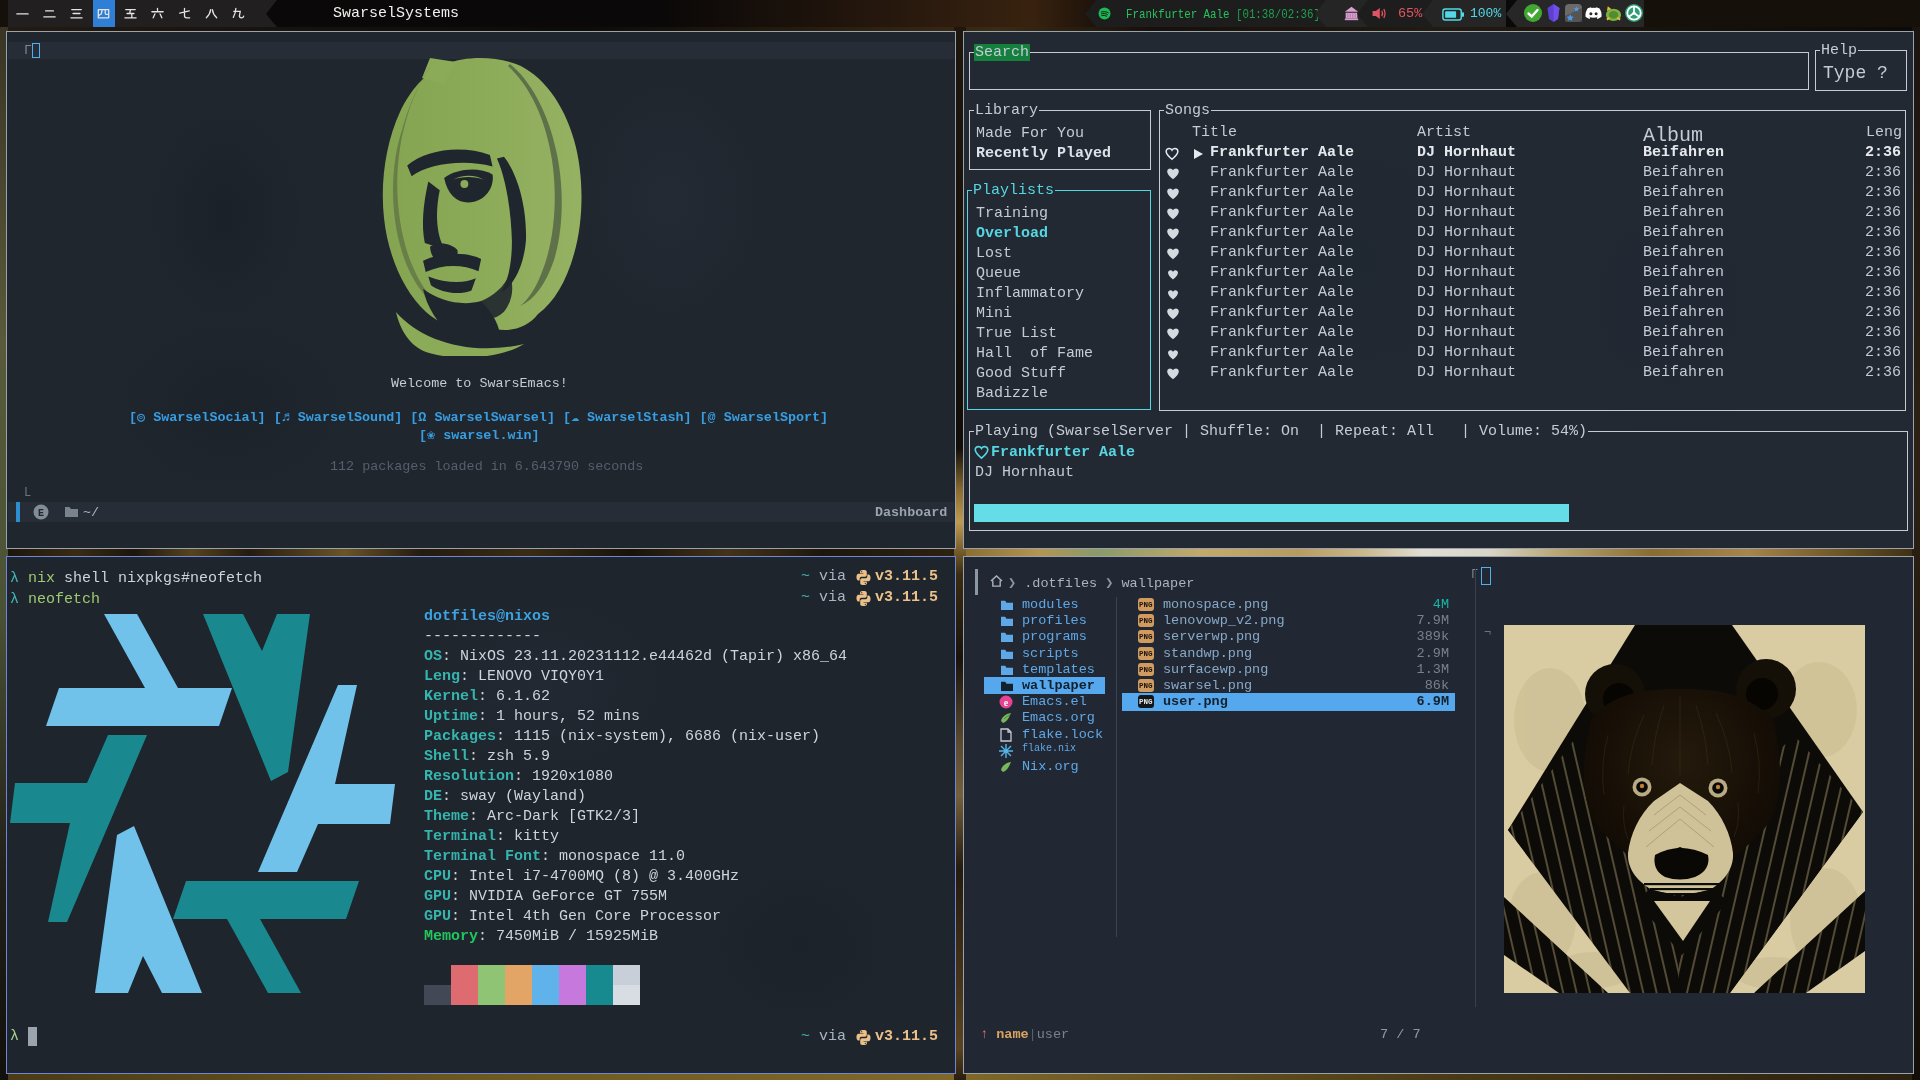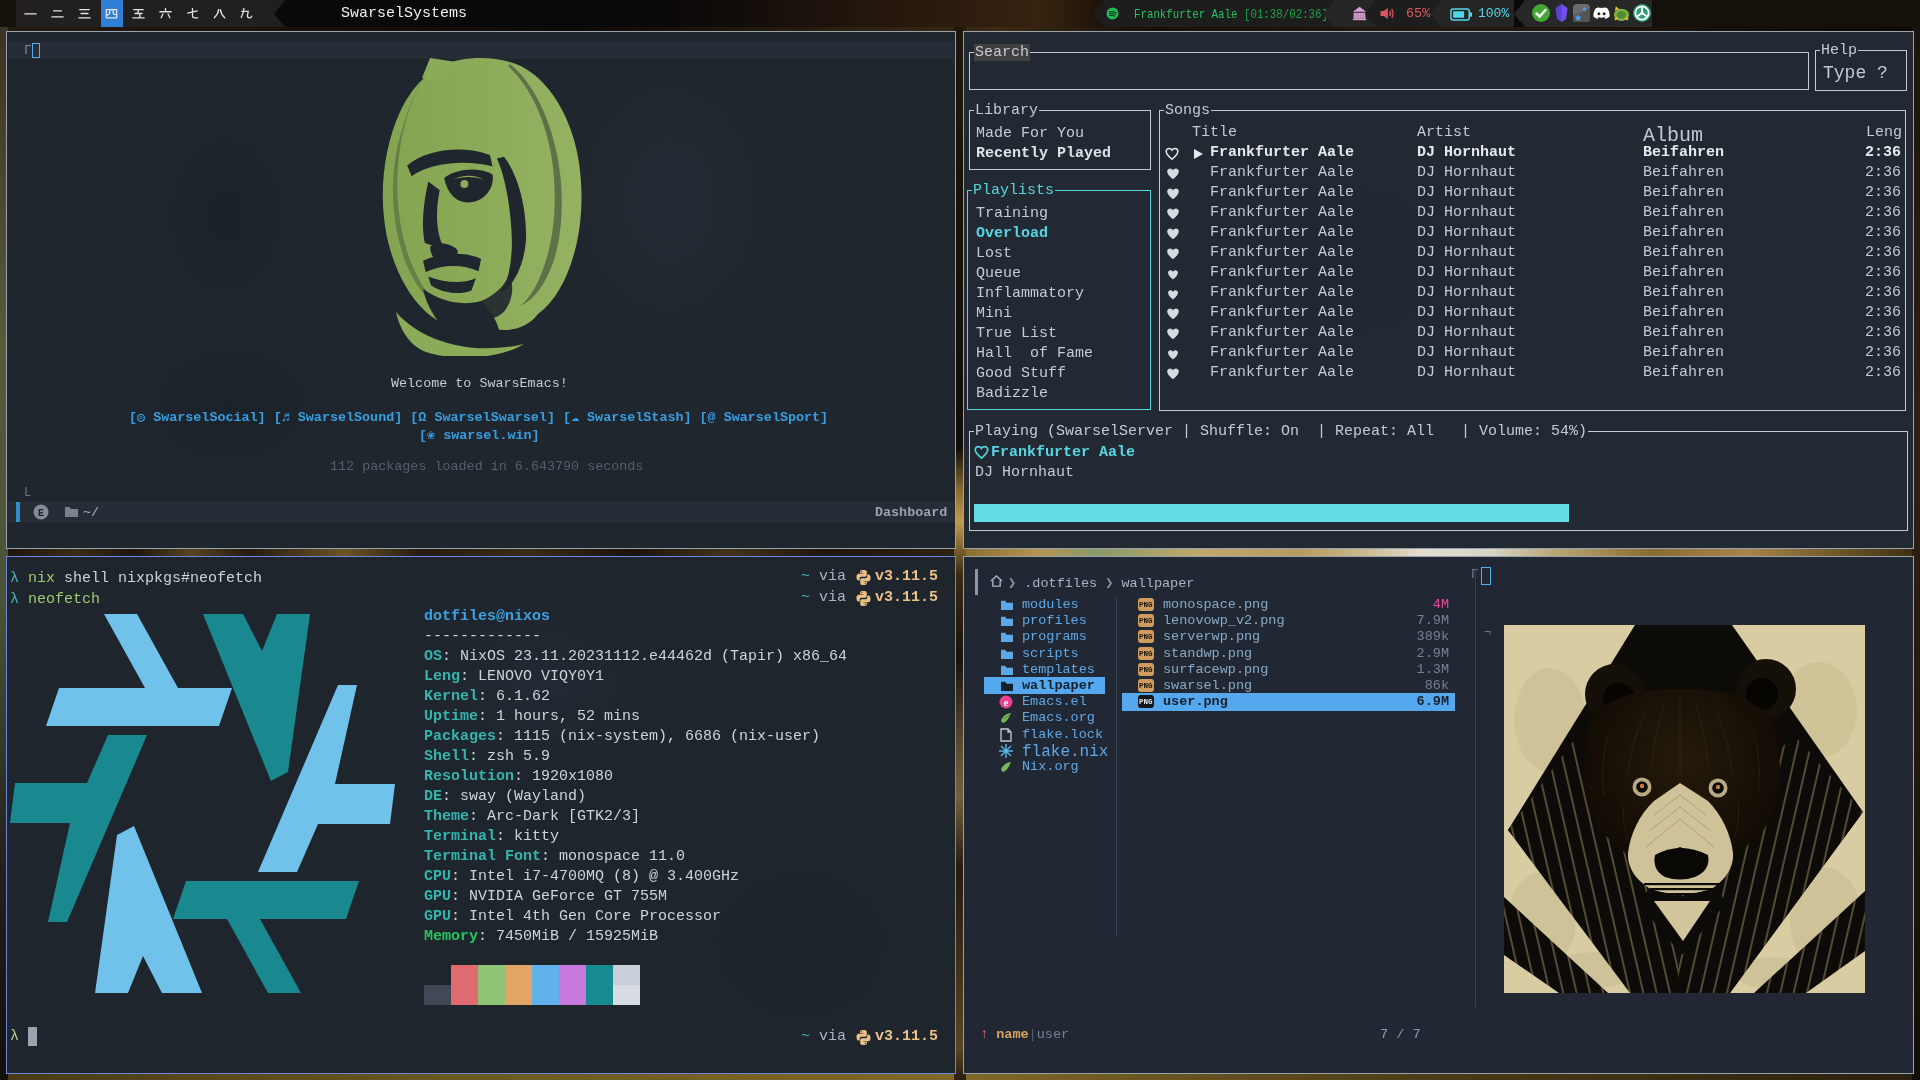--- a/index.html
+++ b/index.html
@@ -9,21 +9,21 @@
 <div style="position:absolute;left:0;top:0;width:1920px;height:1080px;background:#15100a"></div>
 <div style="position:absolute;left:0;top:27px;width:1920px;height:8px;background:linear-gradient(90deg,#241a10,#0e0a06 30%,#3a2a14 52%,#17100a 60%,#231a10 75%,#0d0906)"></div>
 <div style="position:absolute;left:0;top:540px;width:1920px;height:20px;background:#191209"></div>
 <div style="position:absolute;left:0;top:549px;width:957px;height:8px;background:linear-gradient(90deg,#1a130a,#3a2c14 8%,#1c150c 14%,#57441f 20%,#241a0e 26%,#6b5426 36%,#241a0e 44%,#3a2c14 55%,#191209 66%,#44331a 76%,#1e160c 86%,#2e2210)"></div>
 <div style="position:absolute;left:963px;top:549px;width:957px;height:8px;background:linear-gradient(90deg,#8a6c30,#b49552 8%,#8a9a6a 14%,#c2a96a 25%,#b89a5e 35%,#cbb98e 42%,#e2ddd2 48%,#d8d4c8 55%,#b9a674 62%,#8a6c30 72%,#a8854a 82%,#6b5426 92%,#3a2c12)"></div>
 <div style="position:absolute;left:0;top:1070px;width:1920px;height:10px;background:linear-gradient(90deg,#4a3a16,#6b5a20 25%,#806828 50%,#4a3a16 75%,#2a200e)"></div>
 <div style="position:absolute;left:0;top:27px;width:8px;height:1053px;background:linear-gradient(180deg,#3a3424,#585a3a 30%,#4a5236 55%,#22201a 80%,#11100c)"></div>
 <div style="position:absolute;left:1912px;top:27px;width:8px;height:1053px;background:linear-gradient(180deg,#1c1410,#2e2114 40%,#140e08)"></div>
 <div style="position:absolute;left:954px;top:27px;width:12px;height:1053px;background:linear-gradient(180deg,#1f170e,#120d08 40%,#8a6c30 44%,#c09a50 47%,#3a2c12 52%,#1a130c 60%,#5a4a30 68%,#74603c 73%,#241a0e 80%,#5a4420 97%,#2a1e10)"></div>
 
-<div style="position:absolute;left:16px;top:0;width:1636px;height:27px;overflow:hidden">
+<div style="position:absolute;left:8px;top:0;width:1636px;height:27px;overflow:hidden">
     <div style="position:absolute;left:0;top:0;width:1920px;height:27px;background:#0a0808"></div>
     <div style="position:absolute;left:650px;top:0;width:440px;height:27px;background:linear-gradient(90deg,rgba(40,26,14,0),#2a1a0e 60%,#38220f 85%,#1c120a)"></div>
     <div style="position:absolute;left:0;top:0;width:258px;height:27px;background:#211f1f"></div>
     <div style="position:absolute;left:258px;top:0;width:0;height:0;border-top:14px solid #211f1f;border-bottom:13px solid #211f1f;border-right:11px solid transparent"></div>
     <div style="position:absolute;left:85px;top:0;width:22px;height:27px;background:#2f7fd6"></div>
     <svg style="position:absolute;left:8px;top:7px" width="13" height="13" viewBox="0 0 15 15" fill="none" stroke="#e6e4e1" stroke-width="1.5" stroke-linecap="round">
       <path d="M1 8 H14"></path>
     </svg>
     <svg style="position:absolute;left:35px;top:7px" width="13" height="13" viewBox="0 0 15 15" fill="none" stroke="#e6e4e1" stroke-width="1.5" stroke-linecap="round">
       <path d="M3 4.5 H12 M1 11.5 H14"></path>
@@ -175,21 +175,21 @@
   </svg>
 <svg style="position:absolute;left:64px;top:505px" width="15" height="13" viewBox="0 0 15 13">
     <path d="M1 2 h4.5 l1.5 2 H14 v8 H1 Z" fill="#79838d"></path>
   </svg>
 <div class="m" style="position:absolute;left:83px;top:505px;font-size:13.4px;color:#aab3bc">~/</div>
 <div class="m" style="position:absolute;left:875px;top:505px;font-size:13.4px;font-weight:bold;color:#9aa4ad">Dashboard</div>
 <div style="position:absolute;left:963px;top:31px;width:951px;height:518px;background:#232933;border:1px solid #99a3ab;box-sizing:border-box;overflow:hidden"></div>
 <div style="position:absolute;left:1200px;top:140px;width:300px;height:240px;background:radial-gradient(ellipse at center,#1f2730 0%,rgba(31,39,48,0) 75%)"></div>
 <div style="position:absolute;left:1550px;top:160px;width:240px;height:280px;background:radial-gradient(ellipse at center,#202833 0%,rgba(32,40,51,0) 75%)"></div>
 <div style="position:absolute;left:969px;top:52px;width:840px;height:38px;border:1.6px solid #c5cad3;box-sizing:border-box"></div>
-<div class="m" style="position:absolute;left:974px;top:44px;font-size:15px;color:#c5cad3;background:#404040;padding:0 1px">Search</div>
+<div class="m" style="position:absolute;left:974px;top:44px;font-size:15px;color:#c5cad3;background:#15803d;padding:0 1px">Search</div>
 <div style="position:absolute;left:1815px;top:50px;width:92px;height:41px;border:1.6px solid #c5cad3;box-sizing:border-box"></div>
 <div class="m" style="position:absolute;left:1820px;top:42px;font-size:15px;color:#c5cad3;background:#232933;padding:0 1px">Help</div>
 <div class="m" style="position:absolute;left:1823px;top:63px;font-size:18px;color:#c5cad3">Type ?</div>
 <div style="position:absolute;left:969px;top:110px;width:182px;height:60px;border:1.6px solid #c5cad3;box-sizing:border-box"></div>
 <div class="m" style="position:absolute;left:974px;top:102px;font-size:15px;color:#c5cad3;background:#232933;padding:0 1px">Library</div>
 <div class="m" style="position:absolute;left:976px;top:124px;font-size:15px;color:#c5cad3;line-height:20px">Made For You<br><b style="color:#dde2e8">Recently Played</b></div>
 <div style="position:absolute;left:967px;top:190px;width:184px;height:220px;border:1.6px solid #56d6e2;box-sizing:border-box"></div>
 <div class="m" style="position:absolute;left:972px;top:182px;font-size:15px;color:#56d6e2;background:#232933;padding:0 1px">Playlists</div>
 <div class="m" style="position:absolute;left:976px;top:204px;font-size:15px;color:#c5cad3;line-height:20px;white-space:pre">Training<br><b style="color:#56d6e2">Overload</b><br>Lost<br>Queue<br>Inflammatory<br>Mini<br>True List<br>Hall  of Fame<br>Good Stuff<br>Badizzle</div>
 <div style="position:absolute;left:1159px;top:110px;width:747px;height:301px;border:1.6px solid #c5cad3;box-sizing:border-box"></div>
@@ -401,30 +401,30 @@
   </svg>
 <div class="m" style="position:absolute;left:1022px;top:710px;font-size:13.5px;color:#5fa8e8">Emacs.org</div>
 <svg style="position:absolute;left:1000px;top:728px" width="12" height="14" viewBox="0 0 12 14">
     <path d="M1 1 h7 l3 3 v9 H1 Z" fill="none" stroke="#c5cad3" stroke-width="1.3"></path>
     <path d="M8 1 v3 h3" fill="none" stroke="#c5cad3" stroke-width="1.3"></path>
   </svg>
 <div class="m" style="position:absolute;left:1022px;top:727px;font-size:13.5px;color:#5fa8e8">flake.lock</div>
 <svg style="position:absolute;left:999px;top:744px" width="14" height="14" viewBox="0 0 14 14">
     <path d="M7 0 V14 M0 7 H14 M2 2 L12 12 M12 2 L2 12" stroke="#55b5e8" stroke-width="1.4"></path>
   </svg>
-<div class="m" style="position:absolute;left:1022px;top:743px;font-size:16px;color:#5fa8e8">flake.nix</div>
+<div class="m" style="position:absolute;left:1022px;top:743px;font-size:10px;color:#5fa8e8">flake.nix</div>
 <svg style="position:absolute;left:999px;top:760px" width="14" height="14" viewBox="0 0 14 14">
     <path d="M2 10 C3 6 6 3 12 2 C10 6 9 10 4 12 Z" fill="#77b85c"></path>
   </svg>
 <div class="m" style="position:absolute;left:1022px;top:759px;font-size:13.5px;color:#5fa8e8">Nix.org</div>
 <div style="position:absolute;left:1116px;top:597px;width:1px;height:340px;background:#3a4350"></div>
 <div style="position:absolute;left:1138px;top:598px;width:16px;height:13px;background:#d19a5f;border-radius:3px"></div>
 <div class="m" style="position:absolute;left:1139px;top:601px;font-size:7.5px;font-weight:bold;color:#1a140c">PNG</div>
 <div class="m" style="position:absolute;left:1163px;top:597px;font-size:13.5px;color:#87a9c7">monospace.png</div>
-<div class="m" style="position:absolute;left:1449px;top:597px;font-size:13.5px;color:#ec4899;transform:translateX(-100%)">4M</div>
+<div class="m" style="position:absolute;left:1449px;top:597px;font-size:13.5px;color:#14b8a6;transform:translateX(-100%)">4M</div>
 <div style="position:absolute;left:1138px;top:614px;width:16px;height:13px;background:#d19a5f;border-radius:3px"></div>
 <div class="m" style="position:absolute;left:1139px;top:617px;font-size:7.5px;font-weight:bold;color:#1a140c">PNG</div>
 <div class="m" style="position:absolute;left:1163px;top:613px;font-size:13.5px;color:#87a9c7">lenovowp_v2.png</div>
 <div class="m" style="position:absolute;left:1449px;top:613px;font-size:13.5px;color:#77828e;transform:translateX(-100%)">7.9M</div>
 <div style="position:absolute;left:1138px;top:630px;width:16px;height:13px;background:#d19a5f;border-radius:3px"></div>
 <div class="m" style="position:absolute;left:1139px;top:633px;font-size:7.5px;font-weight:bold;color:#1a140c">PNG</div>
 <div class="m" style="position:absolute;left:1163px;top:629px;font-size:13.5px;color:#87a9c7">serverwp.png</div>
 <div class="m" style="position:absolute;left:1449px;top:629px;font-size:13.5px;color:#77828e;transform:translateX(-100%)">389k</div>
 <div style="position:absolute;left:1138px;top:647px;width:16px;height:13px;background:#d19a5f;border-radius:3px"></div>
 <div class="m" style="position:absolute;left:1139px;top:650px;font-size:7.5px;font-weight:bold;color:#1a140c">PNG</div>

